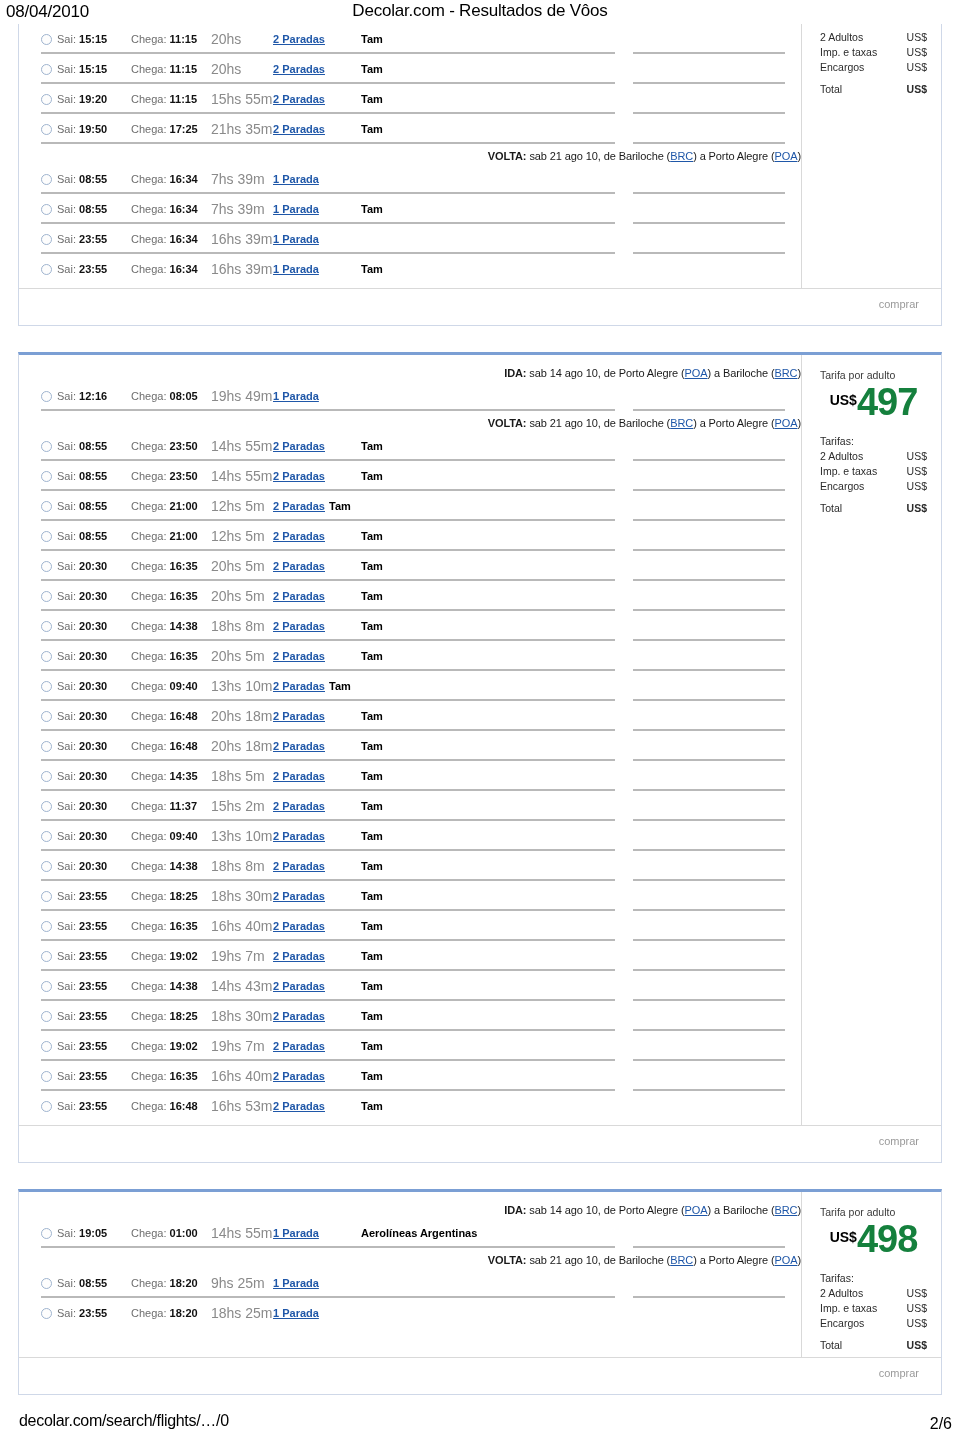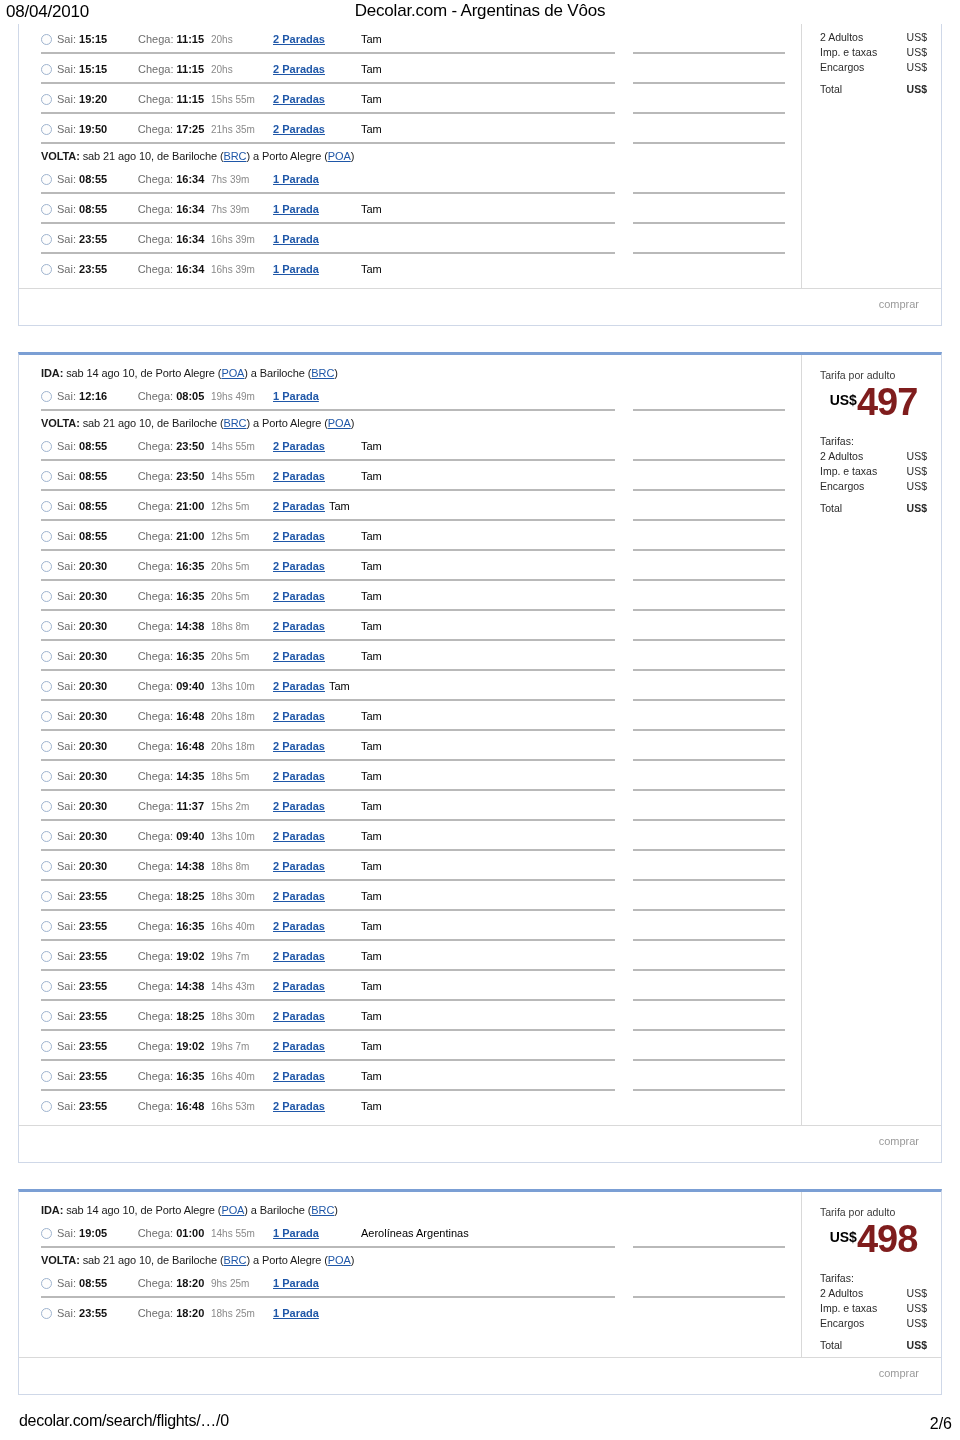--- a/index.html
+++ b/index.html
@@ -52,20 +52,21 @@
     border-left:1px solid #d9d9d9;
     padding:6px 14px 4px 18px;
     box-sizing:border-box;
   }
   
   .leg-head{
     font-size:11px;
     color:#1a1a1a;
     padding:6px 0 2px 22px;
     letter-spacing:-.1px;
+    text-align:right;
   }
   .leg-head .leg-label{font-weight:bold;}
   .leg-head .code{
     color:#1f57a8;text-decoration:underline;
   }
   
   .row{
     position:relative;
     height:30px;
     display:flex;
@@ -87,46 +88,46 @@
   .radio{
     width:11px;height:11px;
     border:1px solid #9fb4cf;
     border-radius:50%;
     background:#fdfdfd;
     box-sizing:border-box;
     flex:0 0 11px;
     margin-right:5px;
   }
   .c-dep{width:74px;color:#6d6d6d;white-space:nowrap;}
-  .c-arr{width:80px;color:#6d6d6d;white-space:nowrap;text-align:center;}
-  .c-dur{width:62px;color:#8a8a8a;white-space:nowrap;font-size:10px;}
+  .c-arr{width:80px;color:#6d6d6d;white-space:nowrap;}
+  .c-dur{width:62px;color:#8a8a8a;white-space:nowrap;font-size:14px;}
   .c-stops{width:88px;white-space:nowrap;}
   .c-stops a{
     color:#1f57a8;text-decoration:underline;font-weight:bold;font-size:11px;
   }
   .c-air{
-    color:#000;font-weight:normal;font-size:11px;white-space:nowrap;
+    color:#000;font-weight:bold;font-size:11px;white-space:nowrap;
   }
   .strong{color:#111;font-weight:bold;}
   
   .fare-title{
     font-size:10.5px;color:#3a3a3a;text-align:left;
     padding-top:8px;
   }
   .fare-amount{
     text-align:center;
     line-height:1;
     padding-top:2px;
     white-space:nowrap;
   }
   .fare-amount .cur{
     font-size:14px;font-weight:bold;color:#000;vertical-align:10px;
   }
   .fare-amount .num{
-    font-size:38px;font-weight:bold;color:#7f1d1d;letter-spacing:-1px;
+    font-size:38px;font-weight:bold;color:#15803d;letter-spacing:-1px;
   }
   .tarifas{
     margin-top:14px;
     font-size:10.5px;color:#2b2b2b;
   }
   .tarifas .t-head{margin-bottom:2px;}
   .t-row{
     display:flex;justify-content:space-between;
     line-height:15px;
   }
@@ -157,21 +158,21 @@
   }
   
   .card.clipped{border-top:none;margin-top:0;}
   .card.clipped .flights-col{padding-top:0;}
 </style>
 </head>
 <body>
 
 <div class="page-header">
   <div class="hdr-date">08/04/2010</div>
-  <div class="hdr-title">Decolar.com - Argentinas de Vôos</div>
+  <div class="hdr-title">Decolar.com - Resultados de Vôos</div>
 </div>
 
 <div id="cards-root">
     <div class="card clipped">
       <div class="card-body">
         <div class="flights-col">
           <div class="row">
             <span class="radio"></span>
             <span class="c-dep">Sai: <span class="strong">15:15</span></span>
             <span class="c-arr">Chega: <span class="strong">11:15</span></span>

